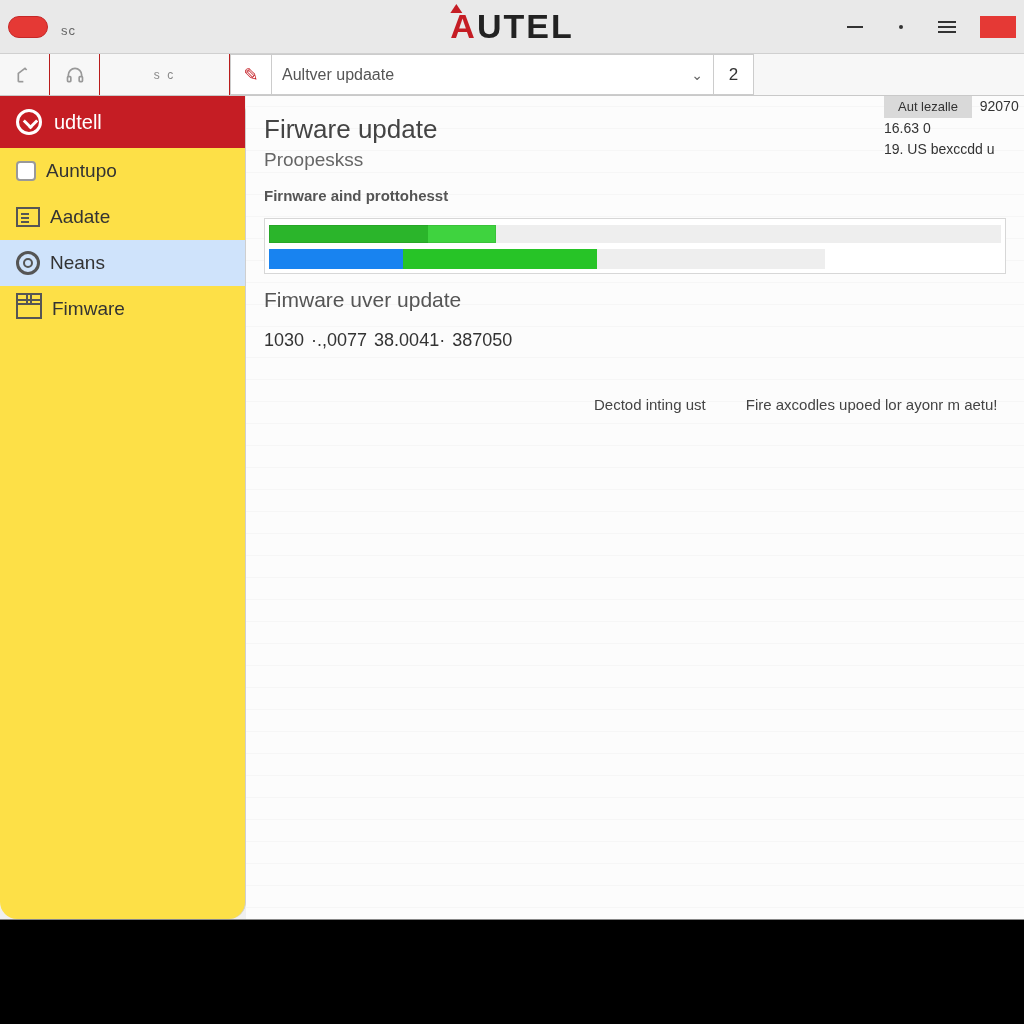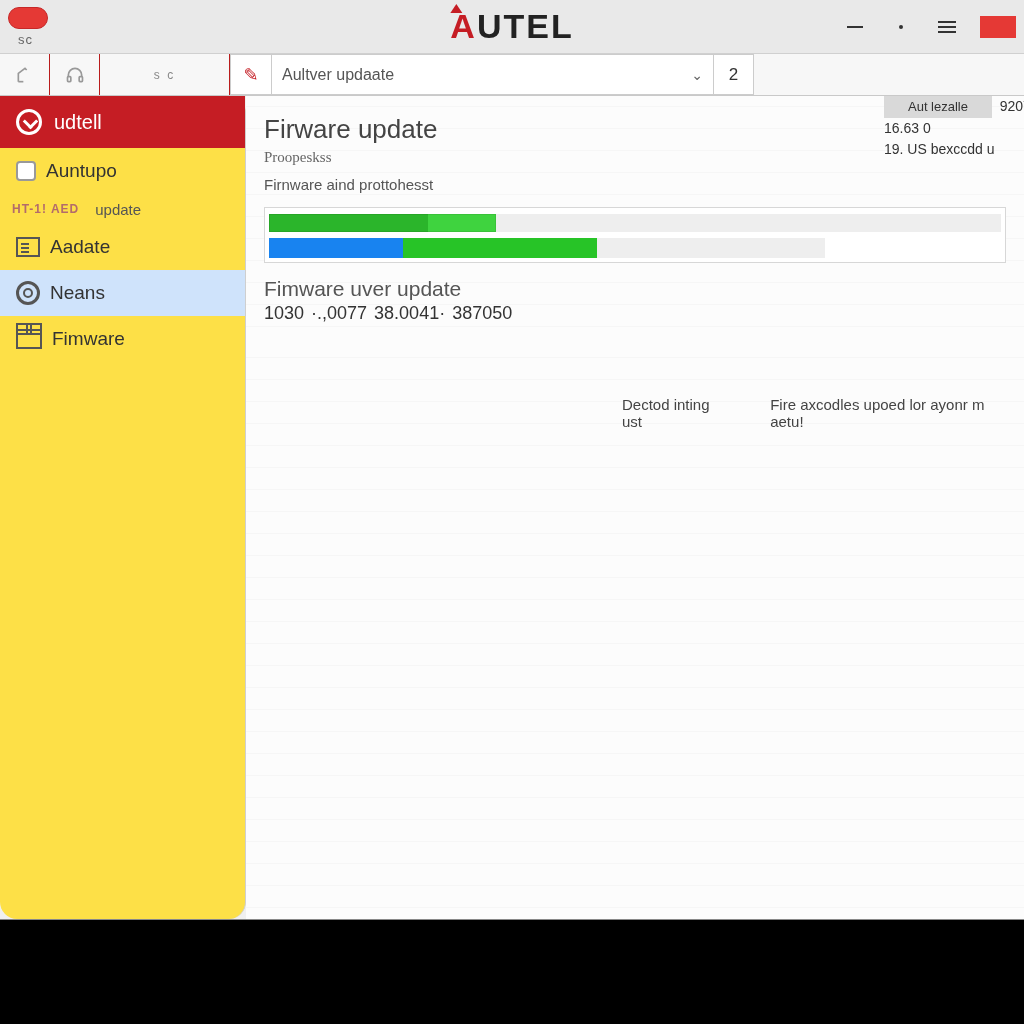--- a/index.html
+++ b/index.html
@@ -10,21 +10,21 @@
     background: #f0f0f0;
     border-bottom: 1px solid #888;
   }
   
   .titlebar {
     height: 54px; width: 100%; background:#e9e9e9;
     display:flex; align-items:center; justify-content:space-between;
     padding: 0 8px;
     border-bottom: 1px solid #d0d0d0;
   }
-  .tb-left { display:flex; align-items:flex-start; gap:3px;flex-direction:column; }
+  .tb-left { display:flex; align-items:flex-end; gap:3px; }
   .traffic {
     width:40px; height:22px; border-radius:11px; background:#e53935;
     border:1px solid #c62828;
   }
   .tb-small { font-size:13px; color:#666; margin-left:10px; letter-spacing:1px;}
   .brand { position:absolute; left:50%; transform:translateX(-50%); display:flex; align-items:center; font-weight:800; font-size:34px; color:#222; letter-spacing:2px; }
   .brand .a-red { color:#c51d24; position:relative; }
   .brand .caret {
     display:inline-block; width:0;height:0;
     border-left:6px solid transparent; border-right:6px solid transparent;
@@ -104,45 +104,45 @@
     width:26px;height:20px;border:2px solid #555;position:relative;
   }
   .icon-boxes::before{content:"";position:absolute;left:-2px;top:-8px;width:12px;height:8px;border:2px solid #555;}
   .icon-boxes::after{content:"";position:absolute;right:-2px;top:-8px;width:12px;height:8px;border:2px solid #555;}
   
   .main { flex:1; background:#fcfcfc; padding: 18px 18px 0 18px; position:relative;
     background-image: repeating-linear-gradient(#fcfcfc, #fcfcfc 21px, #f6f6f6 21px, #f6f6f6 22px);
     background-position: 0 240px;
   }
   .h1 { font-size:26px; color:#444; font-weight:400; }
-  .sub { font-size:15px; color:#666; margin-top:4px;font-family:Liberation Serif, serif;}
-  .sub2 { font-size:15px; color:#555; margin-top:10px;}
+  .sub { font-size:19px; color:#666; margin-top:4px;}
+  .sub2 { font-size:15px; color:#555; margin-top:16px;font-weight:bold;}
   .progress-wrap { margin-top:14px; border:1px solid #d7d7d7; background:#fff; padding:4px 4px; }
   .bar { height:18px; background:#eee; position:relative; margin:2px 0;}
   .fill1 { position:absolute; left:0; top:0; bottom:0; width:31%; background:#2bb52b;
     background-image: linear-gradient(90deg, #2bb52b 0 70%, #3fd33f 70% 100%);
     box-shadow: inset 0 0 0 1px rgba(0,0,0,.08);
   }
   .bar2outer { height:20px; background:#ccc; margin-top:6px; width:76%; position:relative;}
   .bar2 { position:absolute; left:0; top:0; bottom:0; width:100%; background:#eee;}
   .fill-blue { position:absolute; left:0; top:0; bottom:0; width:24%; background:#1883f0;}
   .fill-green { position:absolute; left:24%; top:0; bottom:0; width:35%; background:#27c427;}
   .caption { font-size:21px; color:#555; margin-top:14px;}
-  .numbers { font-size:18px; color:#333; margin-top:2px; word-spacing:2px;}
+  .numbers { font-size:18px; color:#333; margin-top:18px; word-spacing:2px;}
   .statusrow {
-    position:absolute; left:376px; right:10px; top:300px;
+    position:absolute; left:348px; right:10px; top:300px;
     display:flex; gap:40px; font-size:15px; color:#444;
   }
   
   .infobox {
     position:absolute; right:0; top:0; width:140px; font-size:14px; color:#333;
     text-align:left; line-height:1.5;
   }
   .infobox .tag {
-    display:inline-block; background:#d9d9d9; padding:1px 24px; font-size:13px; color:#333;
+    display:inline-block; background:#d9d9d9; padding:1px 14px; font-size:13px; color:#333;
   }
   .infobox .r1 { white-space:nowrap; }
   .toolbar svg, .sidebar svg { display:block; }
 </style>
 </head>
 <body>
 
 <div class="screen">
 
   <div class="titlebar">
@@ -203,24 +203,20 @@
       <div class="brandrow">
         <span class="ring-icon"></span>
         <span>udtell</span>
       </div>
 
       <div class="side-item">
         <span class="chk"></span>
         <span>Auntupo</span>
       </div>
 
-      <div class="side-item subhead">
-        <span class="lab">HT-1! AED</span>
-        <span class="lab2">update</span>
-      </div>
 
       <div class="side-item">
         <span class="icon-card"></span>
         <span>Aadate</span>
       </div>
 
       <div class="side-item selected">
         <span class="icon-gear"></span>
         <span>Neans</span>
       </div>

